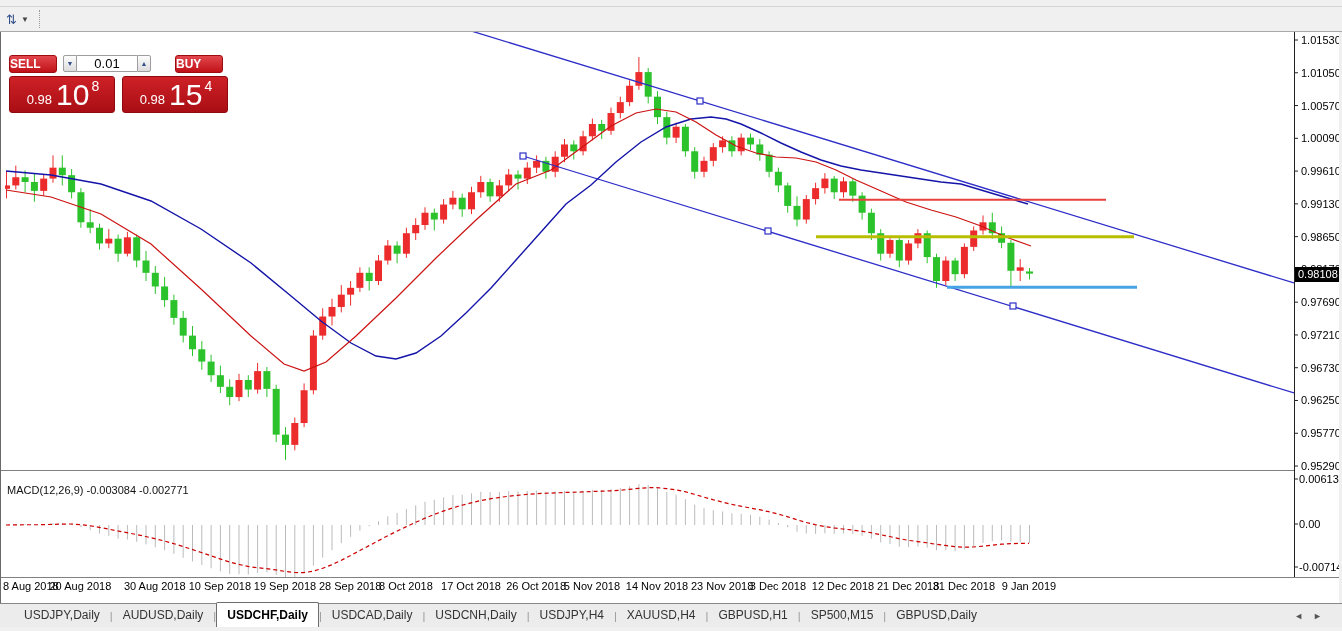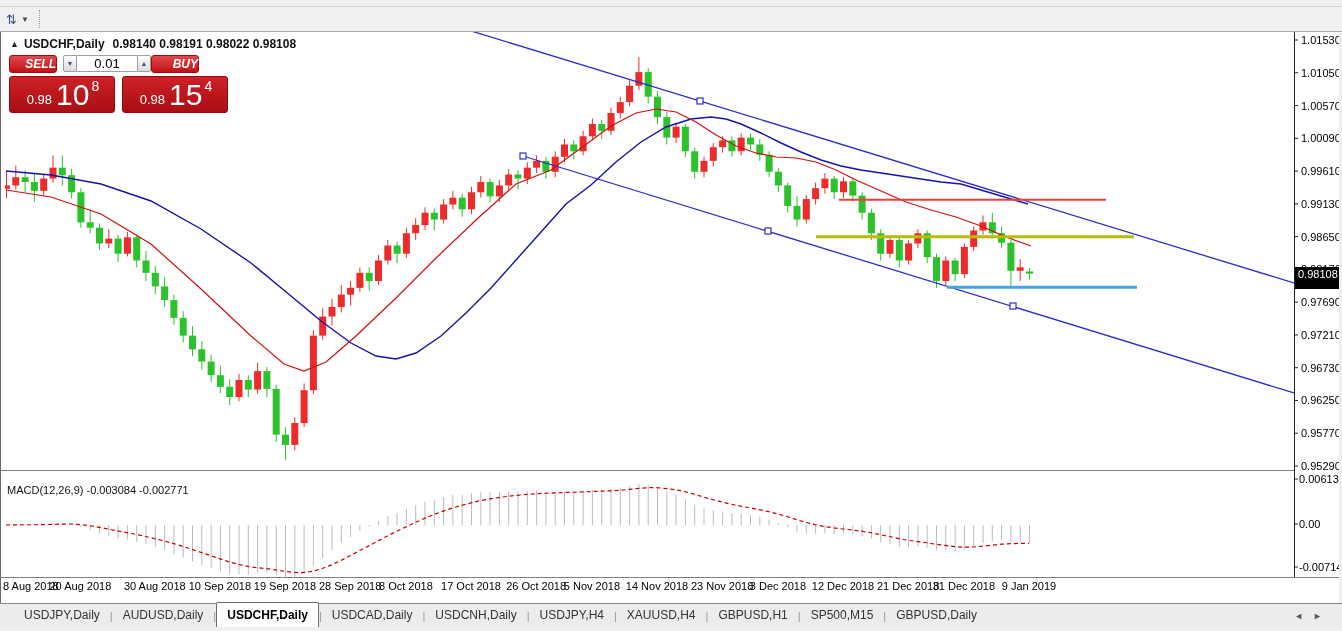--- a/index.html
+++ b/index.html
@@ -23,37 +23,37 @@
   #chartarea { position:absolute; left:0; top:32px; width:1342px; height:571px; background:#fff; border-left:1px solid #6a6a6a; }
   #chart-svg { position:absolute; left:0; top:0; }
 
   #chart-title { position:absolute; left:9px; top:5px; font-size:12px; font-weight:600; color:#111; letter-spacing:0; white-space:nowrap; }
   #chart-title .tri { font-size:9px; margin-right:5px; position:relative; top:-1px; color:#222; }
   #chart-title .ohlc { margin-left:8px; font-weight:600; }
 
   
   #trade-panel { position:absolute; left:8px; top:22px; width:220px; }
   .tp-row { display:flex; align-items:center; height:19px; }
-  .btn-red { background:linear-gradient(#e2474d,#c01218); border:1px solid #9c0d12; border-radius:3px; color:#fff; font-size:12px; font-weight:700; text-align:right;font-style:italic; }
+  .btn-red { background:linear-gradient(#e2474d,#c01218); border:1px solid #9c0d12; border-radius:3px; color:#fff; font-size:12px; font-weight:700; text-align:left; }
   #sell-btn { width:48px; height:18px; line-height:16px; }
-  #buy-btn  { width:48px; height:18px; line-height:16px; }
+  #buy-btn  { width:48px; height:18px; line-height:16px; margin-left:24px; }
   .stepper { width:14px; height:17px; background:linear-gradient(#fdfdfd,#dcdcdc); border:1px solid #9e9e9e; font-size:7px; color:#35508c; text-align:center; line-height:15px; cursor:default; }
   #lot-down { margin-left:6px; border-radius:2px 0 0 2px; }
   #lot-up   { border-radius:0 2px 2px 0; }
   #lot-input { width:60px; height:17px; border:1px solid #9e9e9e; border-left:none; border-right:none; font-size:13px; font-weight:400; text-align:center; color:#000; font-family:"Liberation Sans",sans-serif; }
   .tp-prices { display:flex; margin-top:3px; }
   .px-box { width:106px; height:37px; border-radius:3px; border:1px solid #90090e; background:linear-gradient(#cd2127,#a90e14); color:#fff; display:flex; align-items:center; justify-content:center; cursor:default; }
   .px-box + .px-box { margin-left:7px; }
   .px-base { font-size:13px; font-weight:400; margin-right:4px; position:relative; top:5px; }
   .px-big  { font-size:30px; font-weight:400; line-height:1; font-family:"Liberation Sans",sans-serif; }
   .px-sup  { font-size:14px; font-weight:400; position:relative; top:-9px; left:2px; }
 
   #macd-label { position:absolute; left:6px; top:452px; font-size:11px; color:#111; white-space:nowrap; }
 
-  #price-badge { position:absolute; left:1294px; width:46px; height:22px; background:#000; color:#fff; font-size:11px; line-height:14px; padding-left:3px; }
+  #price-badge { position:absolute; left:1294px; width:46px; height:15px; background:#000; color:#fff; font-size:11px; line-height:14px; padding-left:3px; }
 
   
   #tabbar { position:absolute; left:0; top:603px; width:1342px; height:24px; background:#ececec; border-top:1px solid #888; display:flex; align-items:flex-end; }
   .tab { font-size:12px; color:#333; padding:4px 10px 5px 10px; white-space:nowrap; cursor:default; position:relative; }
   .tab-sep { color:#999; font-size:11px; padding-bottom:5px; }
   .tab.active { background:#fff; border:1px solid #6d6d6d; border-bottom:1px solid #fff; border-radius:2px 2px 0 0; font-weight:700; color:#000; margin-bottom:-1px; padding-top:5px; }
   #tab-nav { position:absolute; right:10px; bottom:6px; font-size:9px; color:#555; letter-spacing:10px; }
   #bottomstrip { position:absolute; left:0; top:627px; width:1342px; height:4px; background:#f0f0f0; }
   #rightstrip { position:absolute; left:1339px; top:32px; width:3px; height:571px; background:#f0f0f0; }
 </style>
@@ -480,23 +480,20 @@
         <text x="590.9000000000001" y="558" font-size="11" font-family="&quot;Liberation Sans&quot;,sans-serif" fill="#000" text-anchor="middle">5 Nov 2018</text>
         <text x="656" y="558" font-size="11" font-family="&quot;Liberation Sans&quot;,sans-serif" fill="#000" text-anchor="middle">14 Nov 2018</text>
         <text x="721.1" y="558" font-size="11" font-family="&quot;Liberation Sans&quot;,sans-serif" fill="#000" text-anchor="middle">23 Nov 2018</text>
         <text x="776.9000000000001" y="558" font-size="11" font-family="&quot;Liberation Sans&quot;,sans-serif" fill="#000" text-anchor="middle">3 Dec 2018</text>
         <text x="842.0000000000001" y="558" font-size="11" font-family="&quot;Liberation Sans&quot;,sans-serif" fill="#000" text-anchor="middle">12 Dec 2018</text>
         <text x="907.1" y="558" font-size="11" font-family="&quot;Liberation Sans&quot;,sans-serif" fill="#000" text-anchor="middle">21 Dec 2018</text>
         <text x="962.9000000000001" y="558" font-size="11" font-family="&quot;Liberation Sans&quot;,sans-serif" fill="#000" text-anchor="middle">31 Dec 2018</text>
         <text x="1028" y="558" font-size="11" font-family="&quot;Liberation Sans&quot;,sans-serif" fill="#000" text-anchor="middle">9 Jan 2019</text>
       </svg>
 
-    <div id="chart-title">
-      <span class="tri">▲</span><span>USDCHF,Daily</span><span class="ohlc">0.98140 0.98191 0.98022 0.98108</span>
-    </div>
 
     <div id="trade-panel">
       <div class="tp-row">
         <div id="sell-btn" class="btn-red">SELL</div>
         <div id="lot-down" class="stepper">▼</div>
         <input id="lot-input" value="0.01" style="">
         <div id="lot-up" class="stepper">▲</div>
         <div id="buy-btn" class="btn-red">BUY</div>
       </div>
       <div class="tp-prices">

